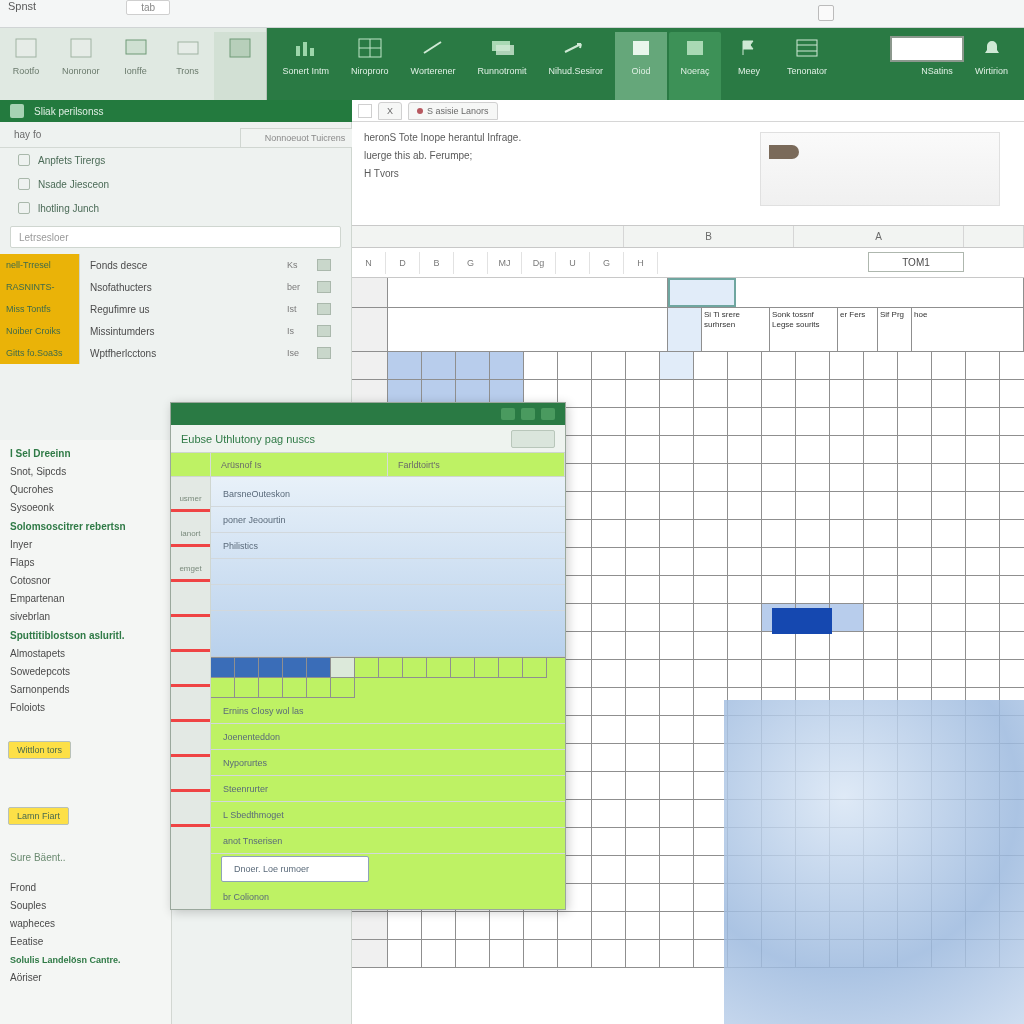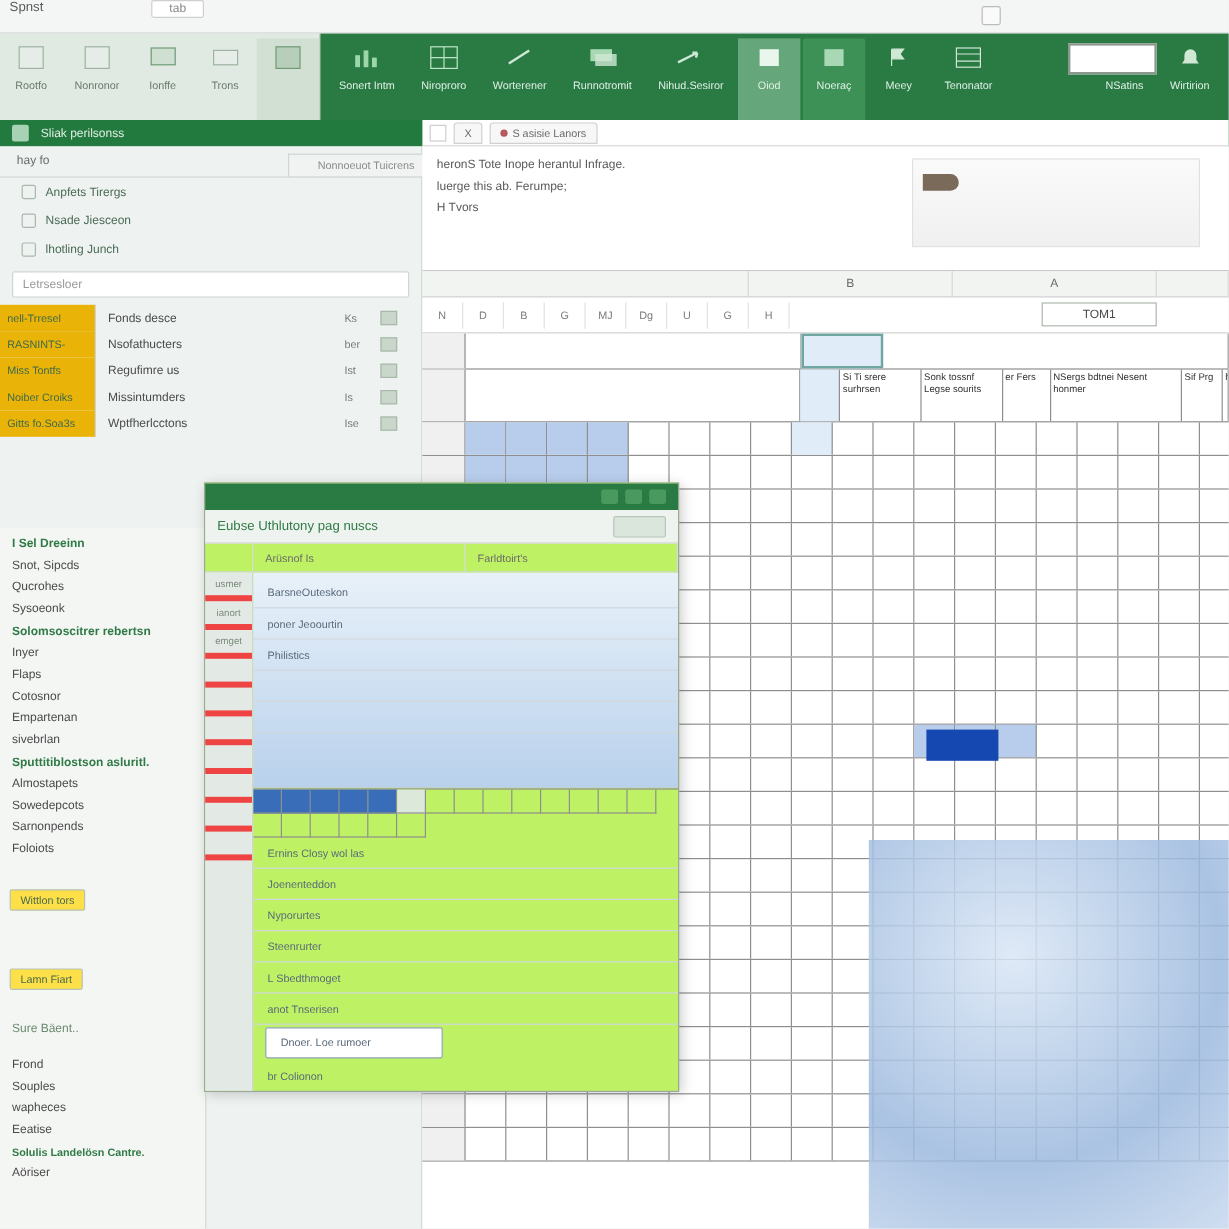--- a/index.html
+++ b/index.html
@@ -70,21 +70,21 @@
 .popup { position: absolute; left: 170px; top: 402px; width: 396px; height: 508px; background: #bef264; border: 1px solid #9aa89c; box-shadow: 2px 2px 10px rgba(0,0,0,.2); z-index: 20; }
 .popup-title { height: 22px; background: #2a7a44; color: #e9f4ec; font-size: 9px; display: flex; align-items: center; padding: 0 10px; justify-content: space-between; }
 .popup-title .pt-icons { display: flex; gap: 6px; }
 .popup-title .pt-icons span { width: 14px; height: 12px; background: #4a9a5f; border-radius: 2px; }
 .popup-sub { height: 28px; background: #eef3ef; border-bottom: 1px solid #cfd6d0; display: flex; align-items: center; padding: 0 10px; font-size: 11px; color: #2f7a46; justify-content: space-between; }
 .popup-sub .psub-ic { width: 44px; height: 18px; background: #dae5dc; border: 1px solid #b8c6ba; border-radius: 2px; }
 .popup-cols { display: flex; height: 24px; border-bottom: 1px solid #cfd6d0; }
 .popup-cols .pc { flex: 1; font-size: 9px; color: #6a6a6a; display: flex; align-items: center; padding: 0 10px; border-right: 1px solid #d6dcd7; }
 .popup-body { height: calc(100% - 74px); display: flex; }
 .pb-left { width: 40px; background: #e3e9e4; border-right: 1px solid #cfd6d0; }
-.pb-left .pbl { height: 24px; border-bottom: 5px solid #ef4444; font-size: 8px; color: #7a8a7c; display: flex; align-items: center; justify-content: center; }
+.pb-left .pbl { height: 24px; border-bottom: 3px solid #ef4444; font-size: 8px; color: #7a8a7c; display: flex; align-items: center; justify-content: center; margin-top: 11px; }
 .pb-main { flex: 1; overflow: hidden; }
 .pb-grad { height: 180px; background: linear-gradient(#e8f1f9, #b9d1ec); border-bottom: 1px solid #c4cdd6; padding: 4px 0; }
 .pb-row { height: 26px; border-bottom: 1px solid #d2d8dc; font-size: 9px; color: #5a6a7a; padding: 0 12px; display: flex; align-items: center; }
 .pb-row.btn { background: #fff; border: 1px solid #8ea3b9; margin: 2px 10px; border-radius: 2px; width: 148px; }
 .pb-grid { display: flex; flex-wrap: wrap; border-top: 1px solid #8f8f8f; }
 .pb-grid .pg { width: 24px; height: 20px; border-right: 1px solid #8f8f8f; border-bottom: 1px solid #8f8f8f; }
 .pb-grid .pg.hd { background: #3a6db8; }
 .pb-grid .pg.sh { background: #dce9da; }
 
 .big-blue { position: absolute; right: 0; top: 700px; width: 300px; height: 324px; background: radial-gradient(circle at 40% 30%, #d9e6f5, #9cb9de 60%, #c7d8ee); pointer-events: none; opacity: .85; }
@@ -370,21 +370,20 @@
       <div class="gcell" style="flex:1;"></div>
     </div>
   </div>
   <div class="grow" style="height:44px;">
     <div class="gcell first"></div>
     <div class="gcell" style="width:280px;"></div>
     <div class="gcell lblue" style="width:34px;"></div>
     <div class="gcell hdtxt" style="width:68px;">Si Ti srere surhrsen</div>
     <div class="gcell hdtxt" style="width:68px;">Sonk tossnf Legse sourits</div>
     <div class="gcell hdtxt" style="width:40px;">er Fers</div>
-    <div class="gcell hdtxt" style="width:110px;">NSergs bdtnei Nesent honmer</div>
     <div class="gcell hdtxt" style="width:34px;">Sif Prg</div>
     <div class="gcell hdtxt" style="flex:1;">hoe</div>
   </div>
   <div id="grid-rows">
       <div class="grow">
         <div class="gcell first"></div>
         <div class="gcell blue"></div>
         <div class="gcell blue"></div>
         <div class="gcell blue"></div>
         <div class="gcell blue"></div>

